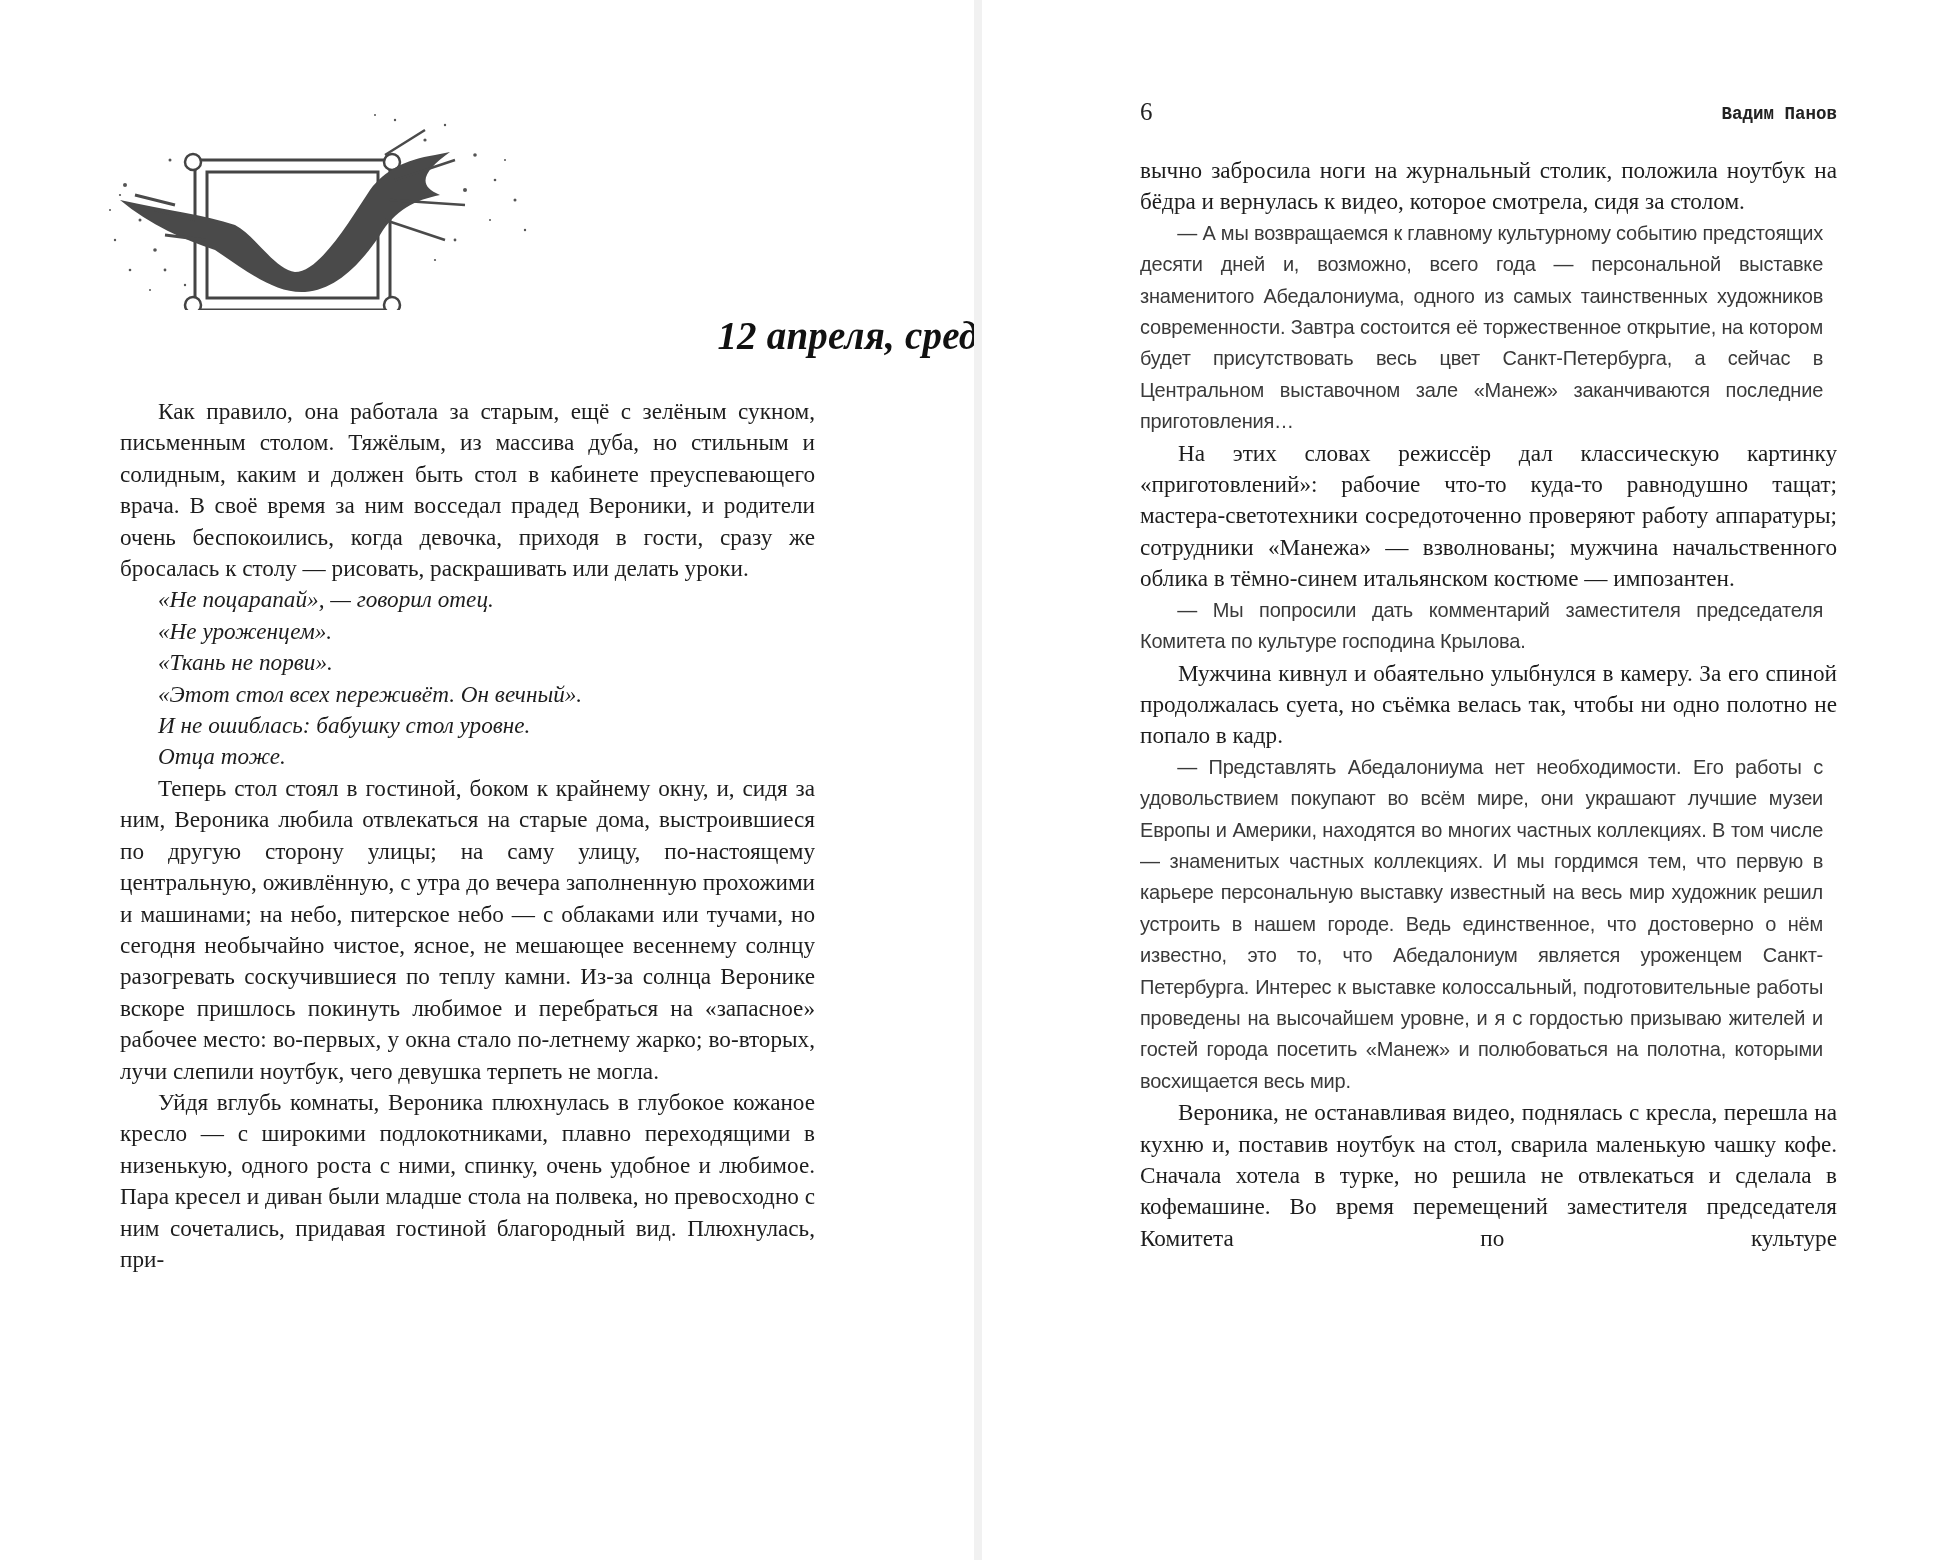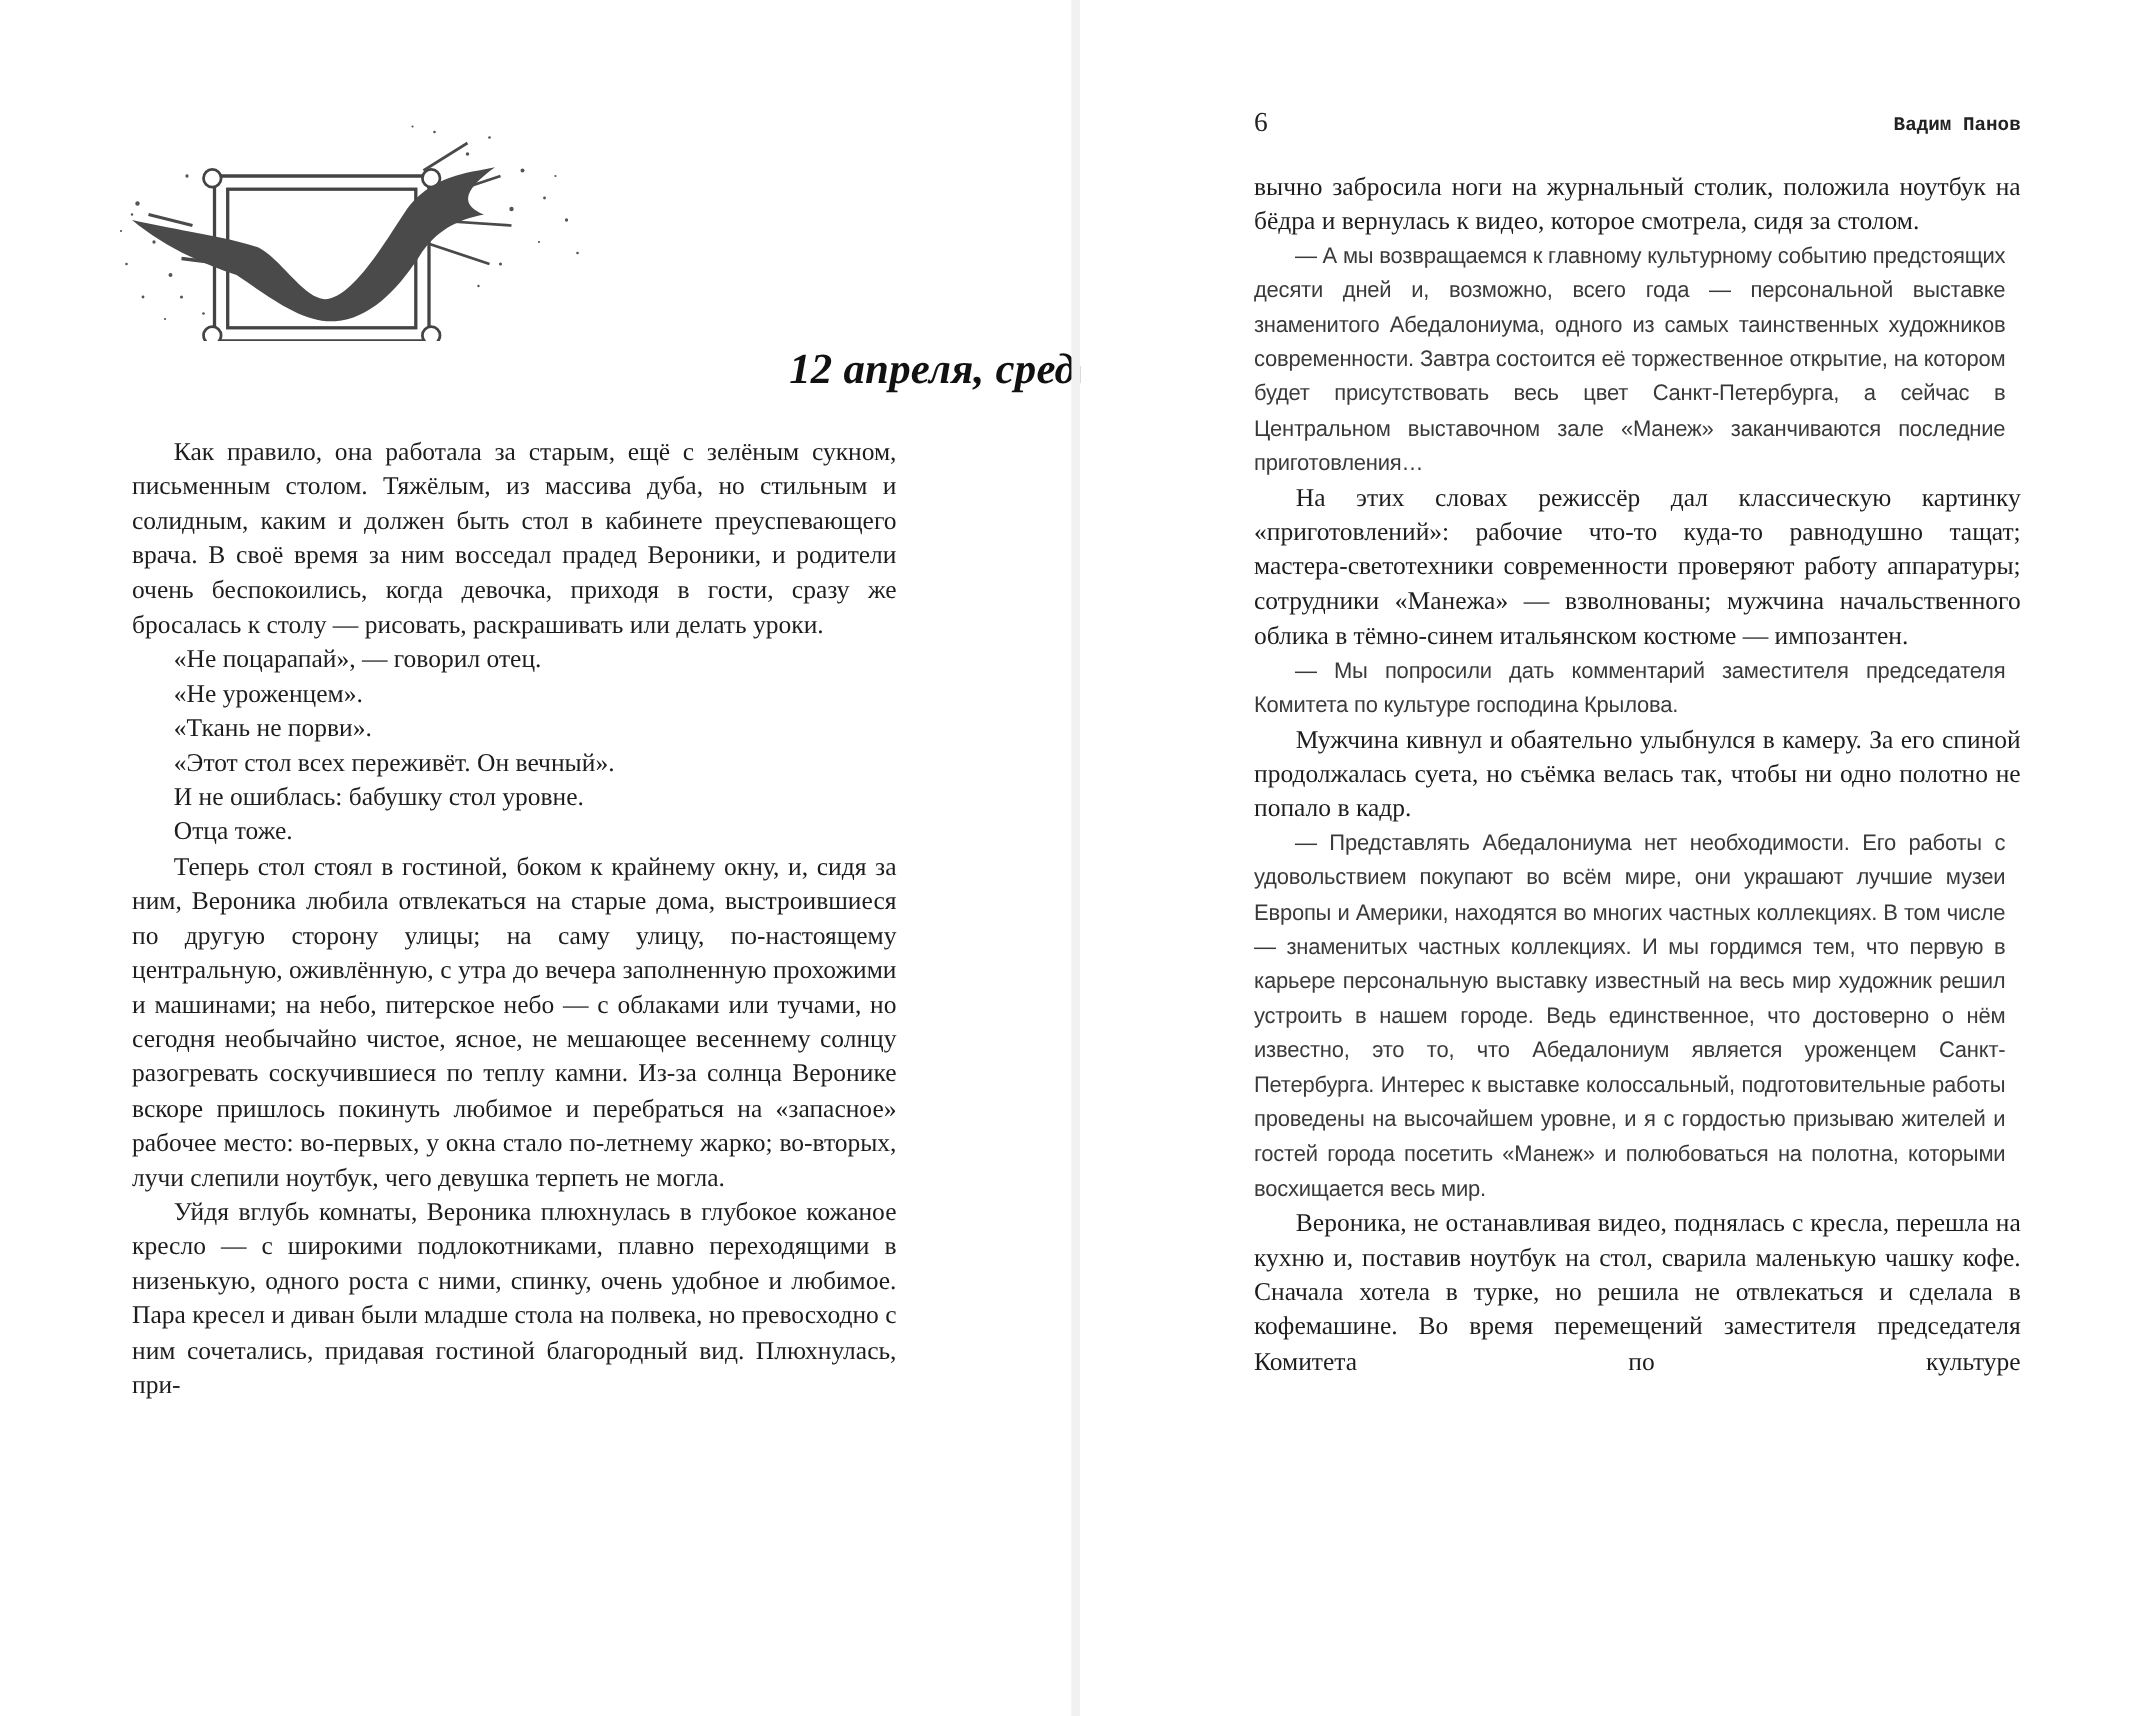--- a/index.html
+++ b/index.html
@@ -14,21 +14,21 @@
     font-family:"Liberation Serif", serif; font-style:italic; font-weight:bold;
     font-size:39px; color:#111; letter-spacing:0.2px; white-space:nowrap; }
 
   .text-block { position:absolute; font-family:"Liberation Serif", serif; font-size:23.2px;
     line-height:31.4px; color:#1d1d1d; text-align:justify; }
   .left-text { left:120px; top:396px; width:695px; }
   .right-text { left:158px; top:155px; width:697px; }
 
   .text-block p { margin:0; text-indent:38px; text-align-last:left; }
   .text-block p.noindent { text-indent:0; }
-  .text-block p.dialog-line { text-indent:38px; }
+  .text-block p.dialog-line { text-indent:38px;font-style:italic; }
   .text-block p.sans { font-family:"Liberation Sans", sans-serif; font-size:20.4px; color:#3a3a3a;
     letter-spacing:-0.2px; transform:scaleX(0.98); transform-origin:left; }
   .text-block p.sans { line-height:31.4px; }
 
   .running-header { position:absolute; top:98px; left:158px; width:697px; height:32px; }
   .page-number { position:absolute; left:0; top:0; font-family:"Liberation Serif", serif; font-size:25px; color:#222; }
   .running-author { position:absolute; right:0; top:6px; font-family:Liberation Mono, monospace; font-weight:bold; font-size:17.5px; color:#222; }
 </style>
 </head>
 <body>
@@ -98,19 +98,19 @@
 
 <div class="page page-right">
   <div class="running-header">
     <span class="page-number">6</span>
     <span class="running-author">Вадим Панов</span>
   </div>
 
   <div class="text-block right-text">
     <p class="noindent">вычно забросила ноги на журнальный столик, положила ноутбук на бёдра и вернулась к видео, которое смотрела, сидя за столом.</p>
     <p class="sans">— А мы возвращаемся к главному культурному событию предстоящих десяти дней и, возможно, всего года — персональной выставке знаменитого Абедалониума, одного из самых таинственных художников современности. Завтра состоится её торжественное открытие, на котором будет присутствовать весь цвет Санкт-Петербурга, а сейчас в Центральном выставочном зале «Манеж» заканчиваются последние приготовления…</p>
-    <p>На этих словах режиссёр дал классическую картинку «приготовлений»: рабочие что-то куда-то равнодушно тащат; мастера-светотехники современности проверяют работу аппаратуры; сотрудники «Манежа» — взволнованы; мужчина начальственного облика в тёмно-синем итальянском костюме — импозантен.</p>
+    <p>На этих словах режиссёр дал классическую картинку «приготовлений»: рабочие что-то куда-то равнодушно тащат; мастера-светотехники сосредоточенно проверяют работу аппаратуры; сотрудники «Манежа» — взволнованы; мужчина начальственного облика в тёмно-синем итальянском костюме — импозантен.</p>
     <p class="sans">— Мы попросили дать комментарий заместителя председателя Комитета по культуре господина Крылова.</p>
     <p>Мужчина кивнул и обаятельно улыбнулся в камеру. За его спиной продолжалась суета, но съёмка велась так, чтобы ни одно полотно не попало в кадр.</p>
     <p class="sans">— Представлять Абедалониума нет необходимости. Его работы с удовольствием покупают во всём мире, они украшают лучшие музеи Европы и Америки, находятся во многих частных коллекциях. В том числе — знаменитых частных коллекциях. И мы гордимся тем, что первую в карьере персональную выставку известный на весь мир художник решил устроить в нашем городе. Ведь единственное, что достоверно о нём известно, это то, что Абедалониум является уроженцем Санкт-Петербурга. Интерес к выставке колоссальный, подготовительные работы проведены на высочайшем уровне, и я с гордостью призываю жителей и гостей города посетить «Манеж» и полюбоваться на полотна, которыми восхищается весь мир.</p>
     <p style="text-align-last:justify;">Вероника, не останавливая видео, поднялась с кресла, перешла на кухню и, поставив ноутбук на стол, сварила маленькую чашку кофе. Сначала хотела в турке, но решила не отвлекаться и сделала в кофемашине. Во время перемещений заместителя председателя Комитета по культуре</p>
   </div>
 </div>
 
 </body></html>

